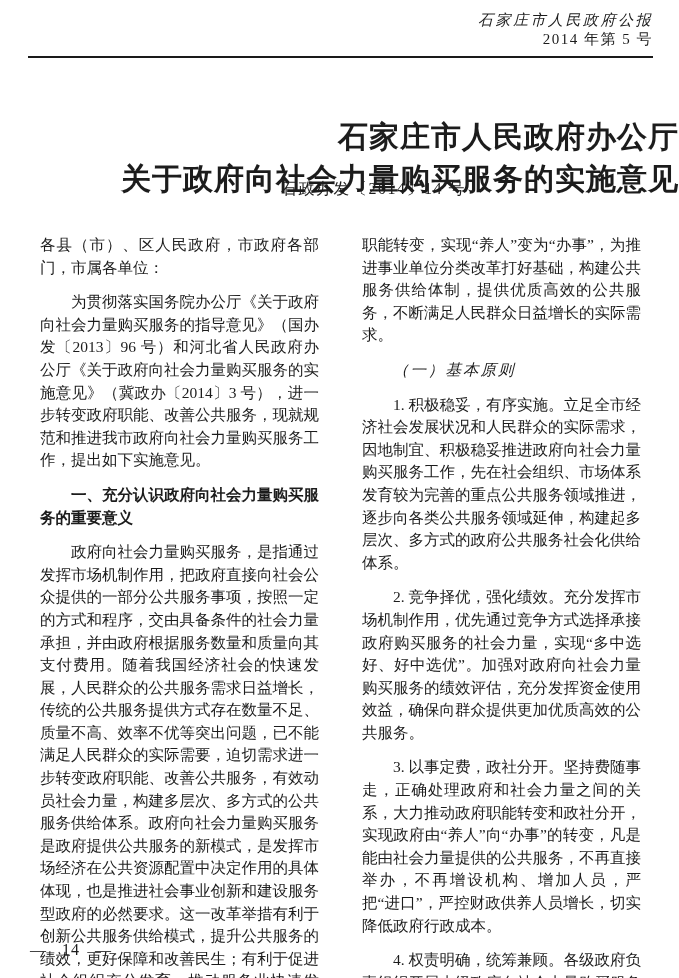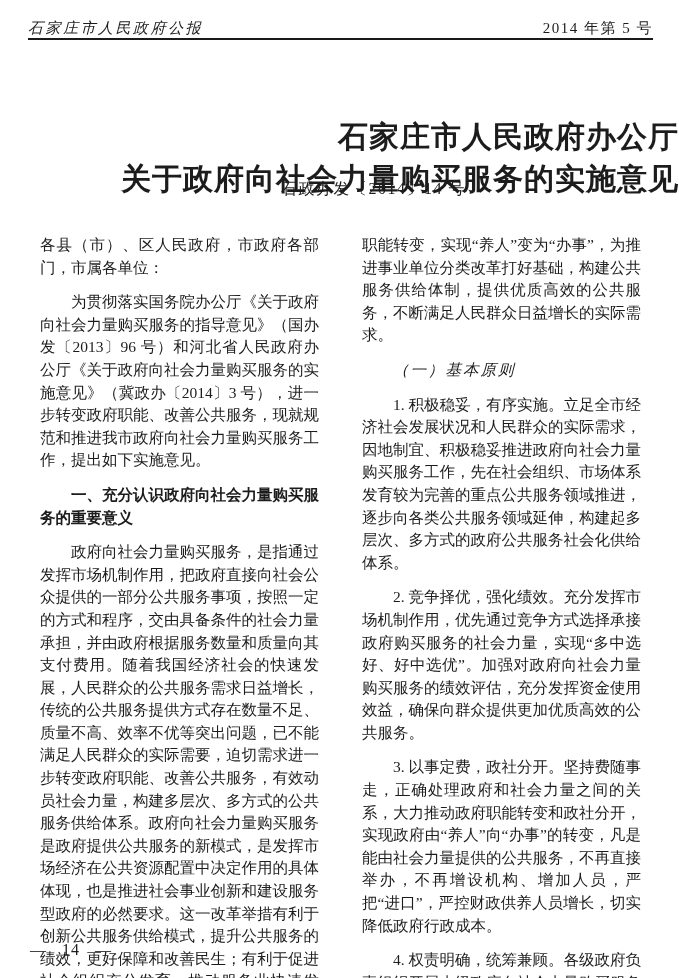--- a/index.html
+++ b/index.html
@@ -14,25 +14,27 @@
     box-shadow: 0 0 4px rgba(0,0,0,.25);
   }
 
   
   .header {
     position: absolute;
     top: 11px; left: 28px; right: 26px;
     display: flex;
     justify-content: space-between;
     align-items: flex-end;
+    padding-bottom: 7px;
     border-bottom: 2.5px solid #1a1a1a;
     font-size: 15px;
+    flex-direction: column;
   }
   .header-left  { font-style: italic; letter-spacing: 2.5px; }
-  .header-right { letter-spacing: 1.5px; margin-top: 8px; }
+  .header-right { letter-spacing: 1.5px; }
 
   
   .title {
     position: absolute;
     top: 82px; left: 0; width: 100%;
     text-align: right;
     font-weight: bold;
     font-size: 30px;
     line-height: 42px;
     letter-spacing: 1px;

